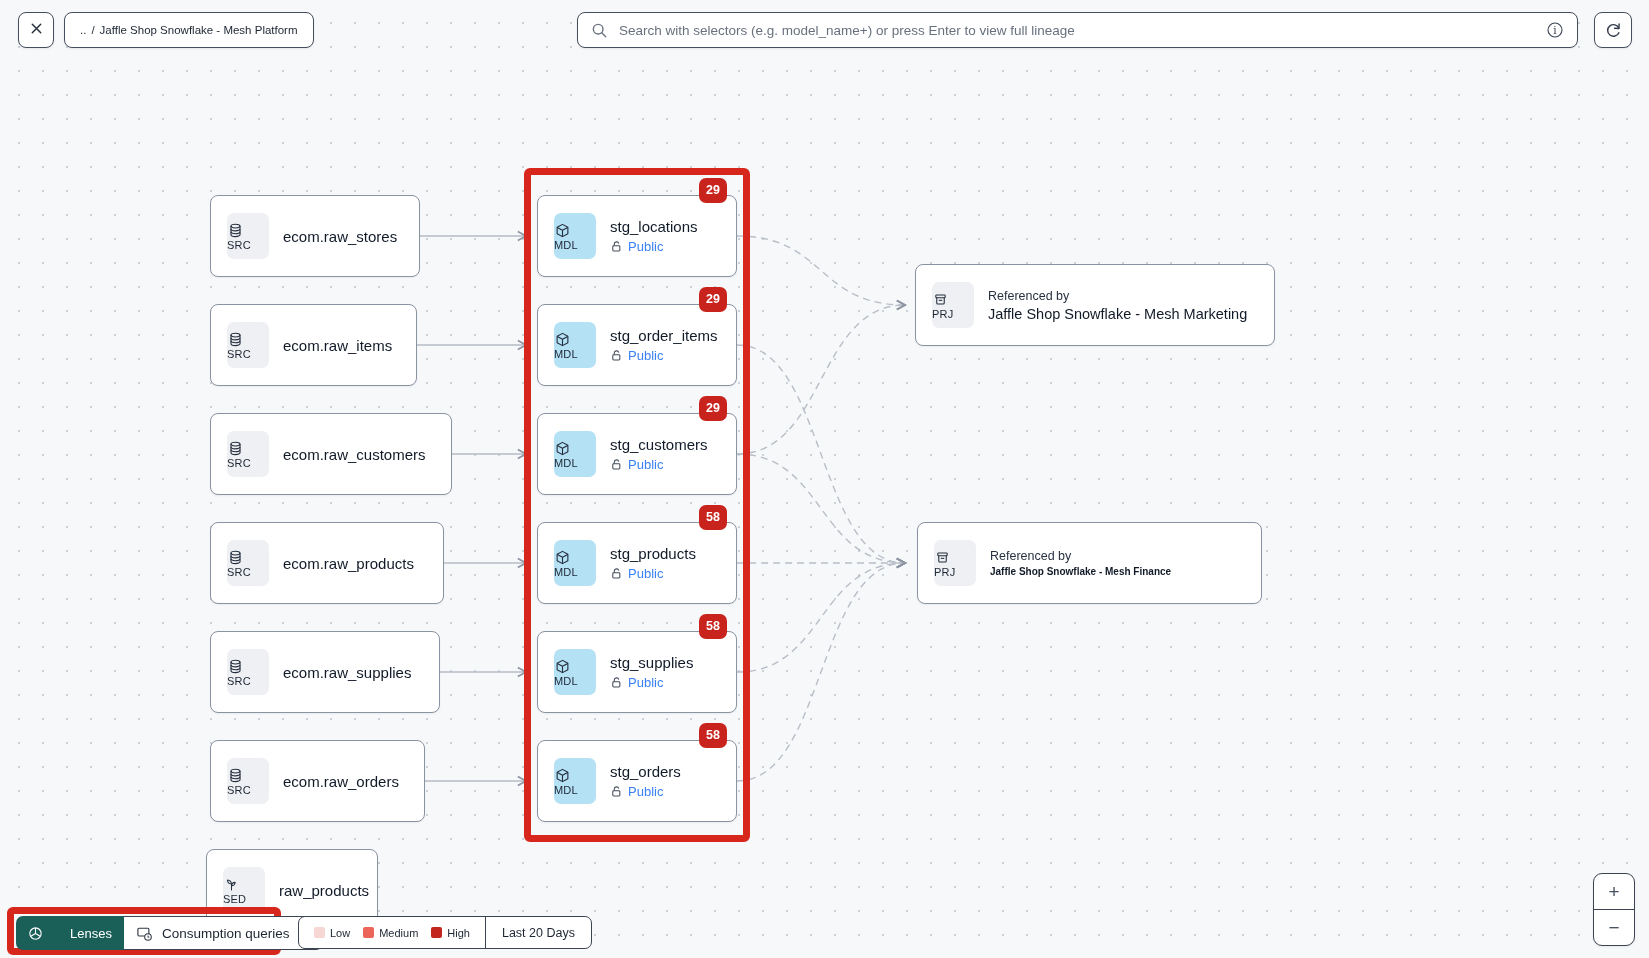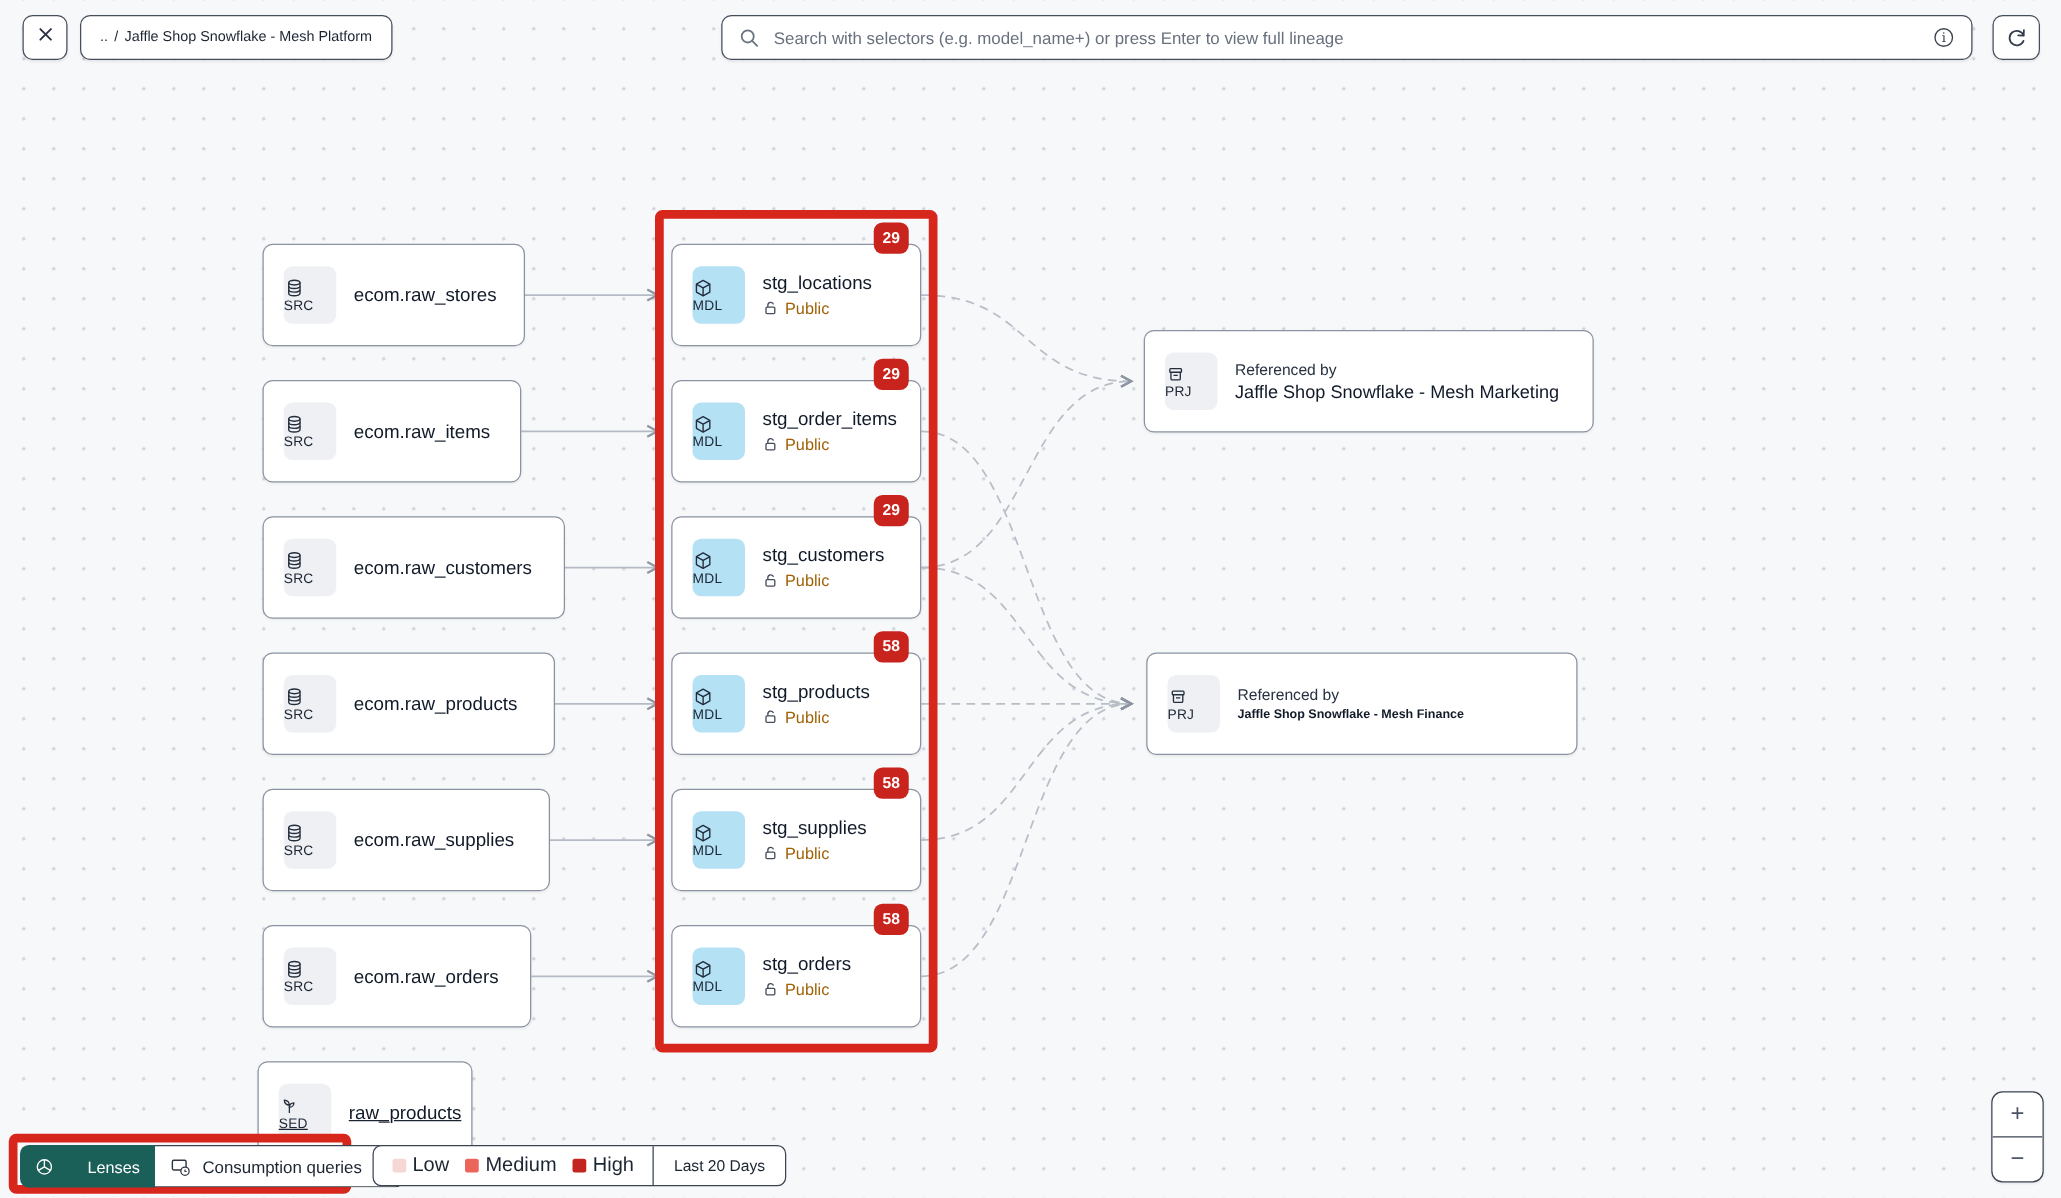--- a/index.html
+++ b/index.html
@@ -27,40 +27,40 @@
 
   
   .node{position:absolute;z-index:5;background:#fff;border:1px solid #8a93a2;border-radius:8px;
         display:flex;align-items:center;padding:0 16px;gap:14px;box-sizing:border-box;
         box-shadow:0 1px 2px rgba(20,30,45,.06);cursor:pointer}
   .icon-box{width:42px;height:46px;border-radius:7px;display:flex;flex-direction:column;
         justify-content:center;gap:1px;flex:none}
   .icon-box svg{width:17px;height:17px;display:block}
   .icon-box .kind{font-size:11px;color:#1d2634;letter-spacing:.2px;line-height:11px}
   .node .title{font-size:15px;color:#111a28;white-space:nowrap}
-  .node .access{display:flex;align-items:center;gap:5px;font-size:13px;color:#a16207;margin-top:4px}
+  .node .access{display:flex;align-items:center;gap:5px;font-size:13px;color:#3b82f6;margin-top:4px}
   .node .subtitle{font-size:12.5px;color:#273140;margin-bottom:3px}
   .node .texts{display:flex;flex-direction:column;justify-content:center}
   .badge{position:absolute;top:-18px;right:9px;padding:0 7px;height:25px;line-height:25px;
         border-radius:7px;color:#fff;font-size:12.5px;font-weight:700;text-align:center;z-index:6}
 
   
   .highlight{position:absolute;border:7px solid #d7261c;border-radius:6px;z-index:10;
         box-sizing:border-box;pointer-events:none}
 
   
   #lens-bar{position:absolute;left:16px;top:916px;height:34px;display:flex;z-index:20}
   #lenses-btn{display:flex;align-items:center;gap:7px;color:#fff;font-size:13px;padding:0 12px;
         border-radius:7px 0 0 7px;cursor:pointer}
   #lens-select{display:flex;align-items:center;gap:9px;background:#fff;border:1px solid #3c4452;
         border-left:none;border-radius:0 7px 7px 0;padding:0 12px;font-size:13.5px;color:#1c2532;cursor:pointer}
 
   #legend-bar{position:absolute;left:298px;top:916px;height:33px;display:flex;align-items:stretch;
         background:#fff;border:1px solid #3c4452;border-radius:7px;z-index:20;box-sizing:border-box}
-  #legend-items{display:flex;align-items:center;gap:13px;padding:0 15px;font-size:16px;color:#1c2532}
+  #legend-items{display:flex;align-items:center;gap:13px;padding:0 15px;font-size:11px;color:#1c2532}
   .legend-item{display:flex;align-items:center;gap:5px}
   .swatch{width:11px;height:11px;border-radius:2px;display:inline-block}
   #time-range{display:flex;align-items:center;padding:0 16px;border-left:1px solid #3c4452;
         font-size:12.5px;color:#1c2532;cursor:pointer}
 
   #zoom-ctl{position:absolute;left:1593px;top:873px;width:42px;background:#fff;border:1px solid #3c4452;
         border-radius:9px;z-index:20;overflow:hidden;box-sizing:border-box;box-shadow:0 1px 2px rgba(20,30,45,.08)}
   .zoom-cell{height:35px;display:flex;align-items:center;justify-content:center;font-size:19px;
         color:#4a5361;cursor:pointer}
   .zoom-cell + .zoom-cell{border-top:1px solid #3c4452}
@@ -222,21 +222,21 @@
               <path d="M4.7 8.2 c0 1.25 2.4 2.2 5.3 2.2 s5.3-.95 5.3-2.2"></path>
               <path d="M4.7 11.6 c0 1.25 2.4 2.2 5.3 2.2 s5.3-.95 5.3-2.2"></path>
             </svg>
           </span>
           <div class="kind">SRC</div>
         </div>
         <div class="texts">
           <div class="title">ecom.raw_orders</div>
         </div>
       </div>
-      <div class="node kind-seed" style="left: 206px; top: 849px; width: 172px; height: 82px; text-decoration: underline;">
+      <div class="node kind-seed" style="left: 206px; top: 849px; width: 172px; height: 82px;">
         <div class="icon-box" style="background: rgb(238, 240, 243);">
           <span style="display: flex; width: 17px; height: 17px;">
             <svg viewBox="0 0 20 20" fill="none" stroke="#232d3c" stroke-width="1.2" stroke-linejoin="round">
               <path d="M10 17 C10 13.5 10 11.5 10 9.5"></path>
               <path d="M10 9.5 C9.8 6.8 7.8 5 5.2 4.8 C5.4 7.5 7.4 9.4 10 9.5 Z"></path>
               <path d="M10 11.5 C10.2 9.2 12 7.6 14.3 7.5 C14.2 9.8 12.3 11.6 10 11.5 Z"></path>
             </svg>
           </span>
           <div class="kind">SED</div>
         </div>

